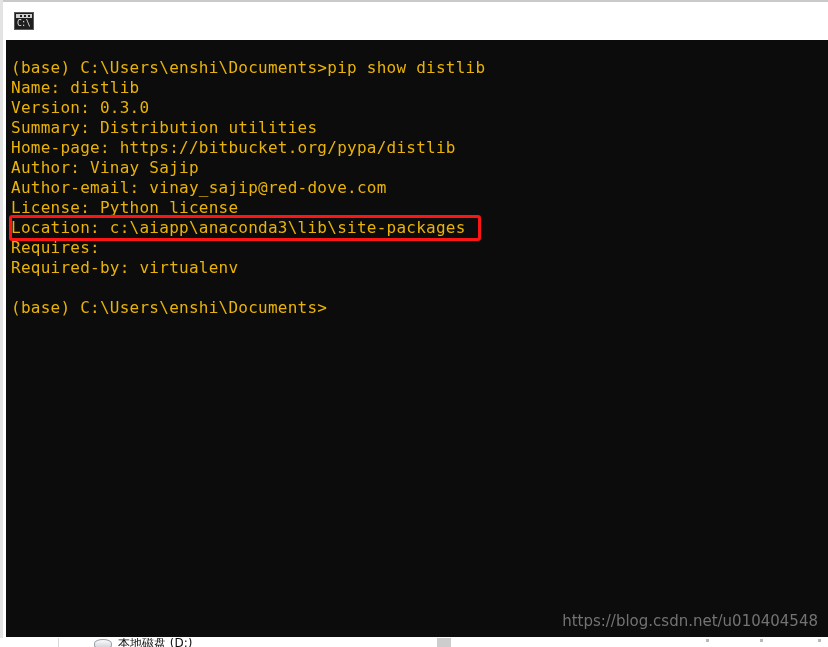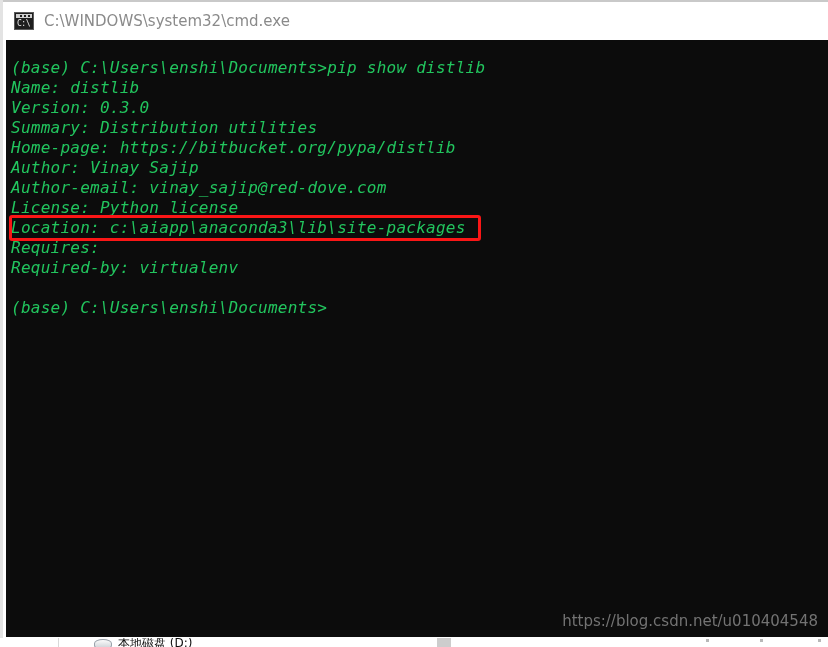--- a/index.html
+++ b/index.html
@@ -227,25 +227,24 @@
 
   <div id="title-bar">
     <div id="cmd-icon">
       <div class="bar">
         <i style="right:2px"></i>
         <i style="right:6px"></i>
         <i style="right:10px"></i>
       </div>
       <div class="glyph">C:\</div>
     </div>
-    <div id="title-text">C:\WINDOWS\system32\cmd.exe</div>
   </div>
 
   <div id="console-body" style="background: rgb(12, 12, 12);">
-    <pre id="console-text" style="color: #22c55e; font-style: italic;">(base) C:\Users\enshi\Documents&gt;pip show distlib
+    <pre id="console-text" style="color: #eab308;">(base) C:\Users\enshi\Documents&gt;pip show distlib
 Name: distlib
 Version: 0.3.0
 Summary: Distribution utilities
 Home-page: https://bitbucket.org/pypa/distlib
 Author: Vinay Sajip
 Author-email: vinay_sajip@red-dove.com
 License: Python license
 Location: c:\aiapp\anaconda3\lib\site-packages
 Requires:
 Required-by: virtualenv

